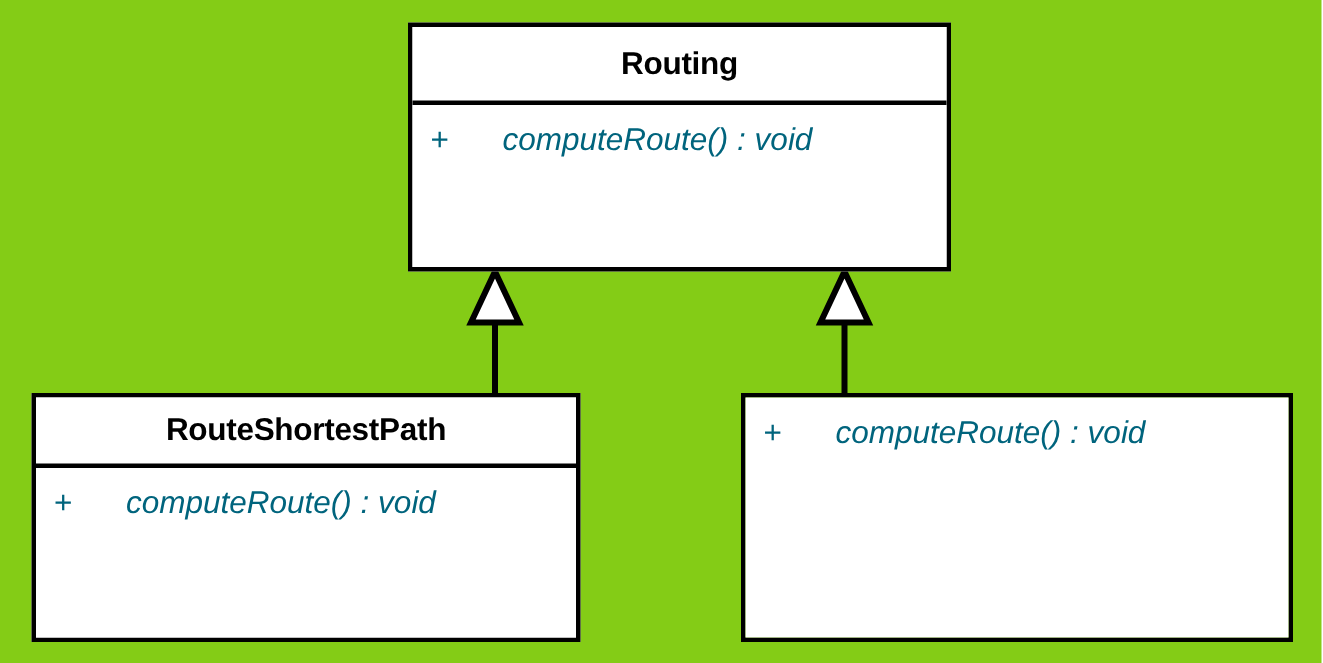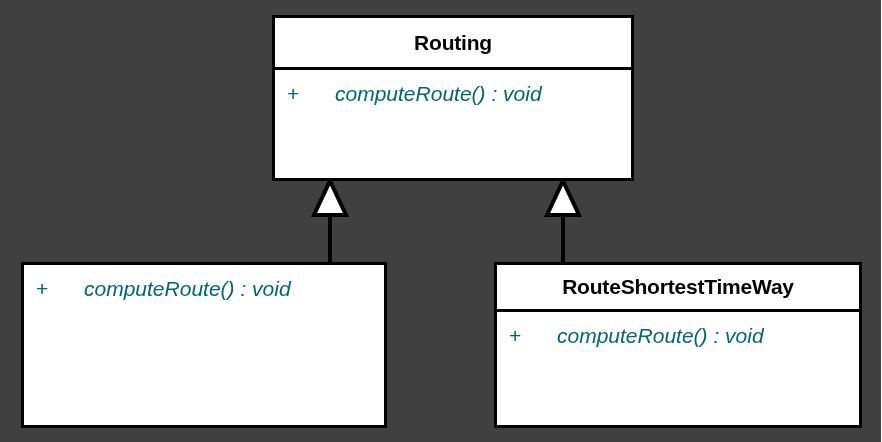--- a/index.html
+++ b/index.html
@@ -8,21 +8,21 @@
     padding: 0;
     background: #ffffff;
   }
   body {
     font-family: "Liberation Sans", sans-serif;
   }
   #canvas {
     position: relative;
     width: 881px;
     height: 442px;
-    background: #404040;
+    background: #84cc16;
     overflow: hidden;
   }
 
   
   .uml-class {
     position: absolute;
     box-sizing: border-box;
     background: #ffffff;
     border: 3px solid #000000;
     display: flex;
@@ -134,32 +134,32 @@
     </div>
     <div class="uml-members-compartment">
       <div class="uml-member-row">
         <span class="uml-visibility">+</span>
         <span class="uml-signature">computeRoute() : void</span>
       </div>
     </div>
   </div>
 
   <div class="uml-class" id="class-route-shortest-path">
+    <div class="uml-title-compartment">
+      <span class="uml-title">RouteShortestPath</span>
+    </div>
     <div class="uml-members-compartment">
       <div class="uml-member-row">
         <span class="uml-visibility">+</span>
         <span class="uml-signature">computeRoute() : void</span>
       </div>
     </div>
   </div>
 
   <div class="uml-class" id="class-route-shortest-time-way">
-    <div class="uml-title-compartment">
-      <span class="uml-title">RouteShortestTimeWay</span>
-    </div>
     <div class="uml-members-compartment">
       <div class="uml-member-row">
         <span class="uml-visibility">+</span>
         <span class="uml-signature">computeRoute() : void</span>
       </div>
     </div>
   </div>
 
 </div>
 

